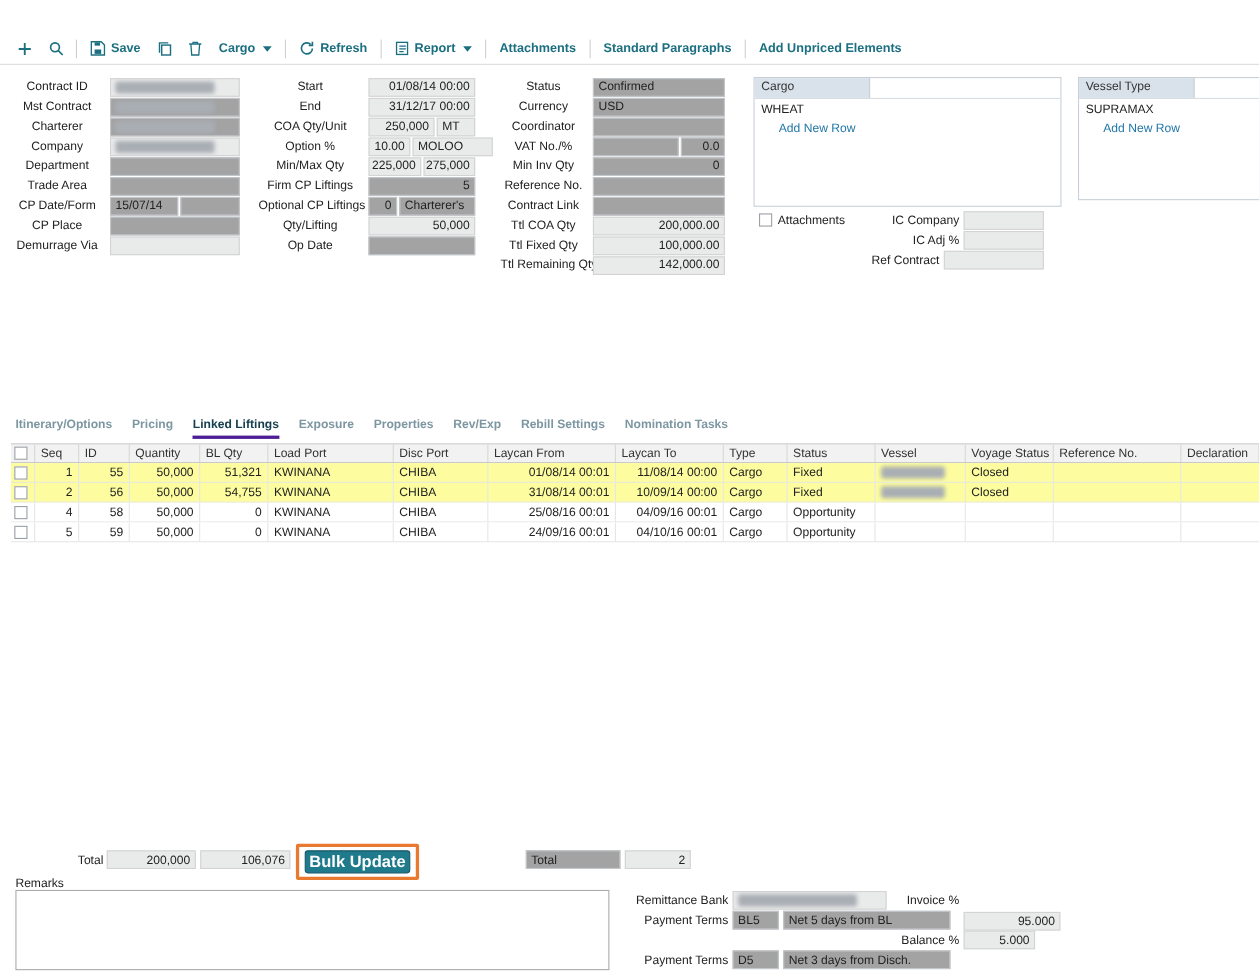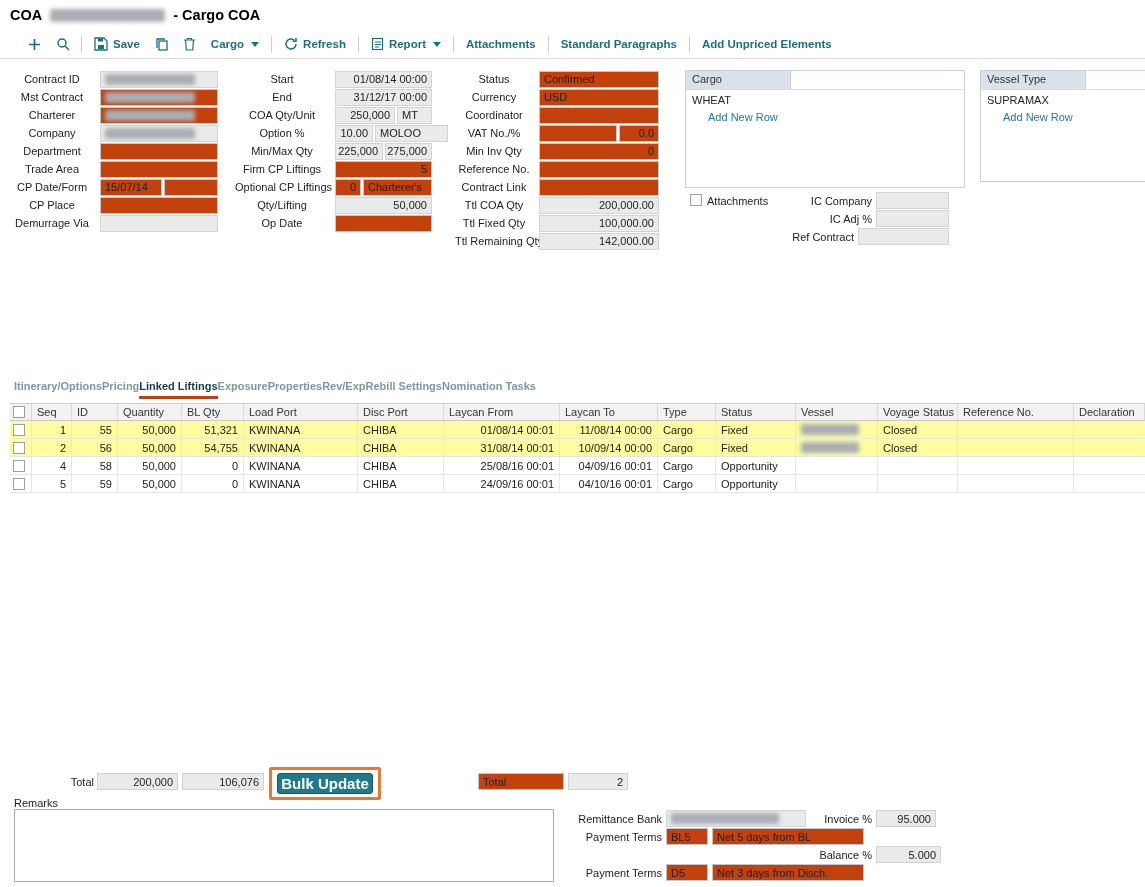--- a/index.html
+++ b/index.html
@@ -4,30 +4,30 @@
 <style>
   *{margin:0;padding:0;box-sizing:border-box}
   html,body{background:#fff}
   body{font-family:"Liberation Sans",sans-serif;font-size:11px;color:#222}
   .page{position:relative;width:1145px;height:887px;background:#fff;overflow:hidden}
 
   
   .titlebar{position:absolute;left:10px;top:5px;height:20px;display:flex;align-items:center;gap:8px;font-size:14.5px;font-weight:bold;color:#000}
 
   
-  .toolbar{position:absolute;left:0;top:30px;width:1145px;height:29px;display:flex;align-items:center;padding:0 20px;border-bottom:1px solid #dcdcdc;color:#1b6f80}
+  .toolbar{position:absolute;left:0;top:30px;width:1145px;height:29px;display:flex;align-items:center;padding:0 8px;border-bottom:1px solid #dcdcdc;color:#1b6f80}
   .tbtn{display:flex;align-items:center;gap:5px;padding:0 8px;font-weight:bold;font-size:11.5px;white-space:nowrap;cursor:default}
   .tbtn.icon-only{padding:0 7px}
   .tdiv{width:1px;height:17px;background:#cfcfcf;margin:0 4px}
   .caret{width:0;height:0;border-left:4px solid transparent;border-right:4px solid transparent;border-top:5px solid currentColor;margin-left:2px}
 
   
   .frow{display:flex;align-items:center;height:18px}
   .flabel{text-align:center;padding-right:6px;white-space:nowrap;color:#222}
-  .fld{height:17px;border:1px solid #c3c7cb;background:#c2410c;padding:0 4px;display:flex;align-items:center;overflow:hidden;white-space:nowrap}
+  .fld{height:17px;border:1px solid #c3c7cb;background:#a3a3a3;padding:0 4px;display:flex;align-items:center;overflow:hidden;white-space:nowrap}
   .fld.ro{background:#e9eaea;border-color:#d3d3d3}
   .fld.num{justify-content:flex-end}
   .fld + .fld{margin-left:2px}
   .col1{position:absolute;left:10px;top:70px}
   .col1 .flabel{width:90px}
   .col2{position:absolute;left:235px;top:70px}
   .col2 .flabel{width:100px}
   .col3{position:absolute;left:455px;top:70px}
   .col3 .flabel{width:84px}
   .w118{width:118px}.w97{width:97px}.w60{width:60px}.w35{width:35px}.w38{width:38px}.w57{width:73px}
@@ -43,23 +43,23 @@
   .ph-cell{background:#d9e2eb;width:105px;padding:2px 6px;border-right:1px solid #c9d0d8;color:#333}
   .panel-item{padding:4px 6px 1px 6px}
   .addrow{color:#2277a8;padding:4px 6px 0 22px;cursor:default}
 
   
   .abs{position:absolute}
   .lbl-r{text-align:right;white-space:nowrap}
   .cb{width:12px;height:12px;border:1px solid #9aa0a6;background:#fff;display:inline-block;flex:none}
 
   
-  .tabs{position:absolute;left:14px;top:380px;display:flex;font-size:11px;font-weight:bold;color:#7d97a2}
+  .tabs{position:absolute;left:14px;top:380px;display:flex;gap:18px;font-size:11px;font-weight:bold;color:#7d97a2}
   .tab{padding-bottom:4px;white-space:nowrap;cursor:default}
-  .tab.active{color:#16404f;border-bottom:3px solid #c2410c}
+  .tab.active{color:#16404f;border-bottom:3px solid #4c1d95}
 
   
   .grid{position:absolute;left:10px;top:403px;width:1135px;font-size:11px}
   .trow{display:flex;height:18px;border-bottom:1px solid #e6e6e6;background:#fff}
   .trow.thead{background:#f2f2f2;border-top:1px solid #cfcfcf;border-bottom:1px solid #c9c9c9;color:#333}
   .trow.hl{background:#fdfd9f}
   .tc{padding:0 5px;display:flex;align-items:center;overflow:hidden;white-space:nowrap;border-right:1px solid #e6e6e6;height:100%}
   .thead .tc{border-right:1px solid #d8d8d8}
   .tc.num{justify-content:flex-end}
   .c0{width:22px;padding:0 3px}.c1{width:40px}.c2{width:46px}.c3{width:64px}.c4{width:62px}
@@ -70,25 +70,20 @@
   .btn-teal{position:absolute;background:#1f7a8c;color:#fff;font-weight:bold;border:1px solid #14596a;border-radius:3px;display:flex;align-items:center;justify-content:center;font-size:15px;cursor:default}
   .hl-box{position:absolute;border:3px solid #e8792f;border-radius:2px;background:transparent}
 
   .remarks-box{position:absolute;left:14px;top:809px;width:540px;height:73px;border:1px solid #ababab;background:#fff;resize:none;font-family:"Liberation Sans",sans-serif;font-size:11px;padding:3px}
 </style>
 </head>
 <body>
 
 <div class="page">
 
-  <div class="titlebar">
-    <span>COA</span>
-    <span class="redact r115" style="height:13px"></span>
-    <span>- Cargo COA</span>
-  </div>
 
   <div class="toolbar">
     <span class="tbtn icon-only">
       <svg width="15" height="15" viewBox="0 0 15 15">
           <path d="M7.5 2v11M2 7.5h11" stroke="currentColor" stroke-width="1.7" fill="none"></path>
         </svg>
     </span>
     <span class="tbtn icon-only">
       <svg width="14" height="14" viewBox="0 0 14 14">
           <circle cx="6" cy="6" r="4" fill="none" stroke="currentColor" stroke-width="1.5"></circle>
@@ -439,21 +434,21 @@
   <span class="fld ro num abs" style="left:566px;top:773px;width:60px">2</span>
 
   <span class="abs" style="left:14px;top:797px">Remarks</span>
   <textarea class="remarks-box" style=""></textarea>
 
   <span class="abs lbl-r" style="left:540px;top:813px;width:122px">Remittance Bank</span>
   <span class="fld ro abs" style="left:666px;top:810px;width:140px">
       <span class="redact r108"></span>
     </span>
   <span class="abs lbl-r" style="left:800px;top:813px;width:72px">Invoice %</span>
-  <span class="fld ro num abs" style="left:876px;top:810px;width:60px">95.000</span>
+  <span class="fld ro num abs" style="left:876px;top:829px;width:88px">95.000</span>
 
   <span class="abs lbl-r" style="left:540px;top:831px;width:122px">Payment Terms</span>
   <span class="fld abs" style="left:666px;top:828px;width:42px">BL5</span>
   <span class="fld abs" style="left:710px;top:828px;width:152px">Net 5 days from BL</span>
 
   <span class="abs lbl-r" style="left:800px;top:849px;width:72px">Balance %</span>
   <span class="fld ro num abs" style="left:876px;top:846px;width:65px">5.000</span>
 
   <span class="abs lbl-r" style="left:540px;top:867px;width:122px">Payment Terms</span>
   <span class="fld abs" style="left:666px;top:864px;width:42px">D5</span>

